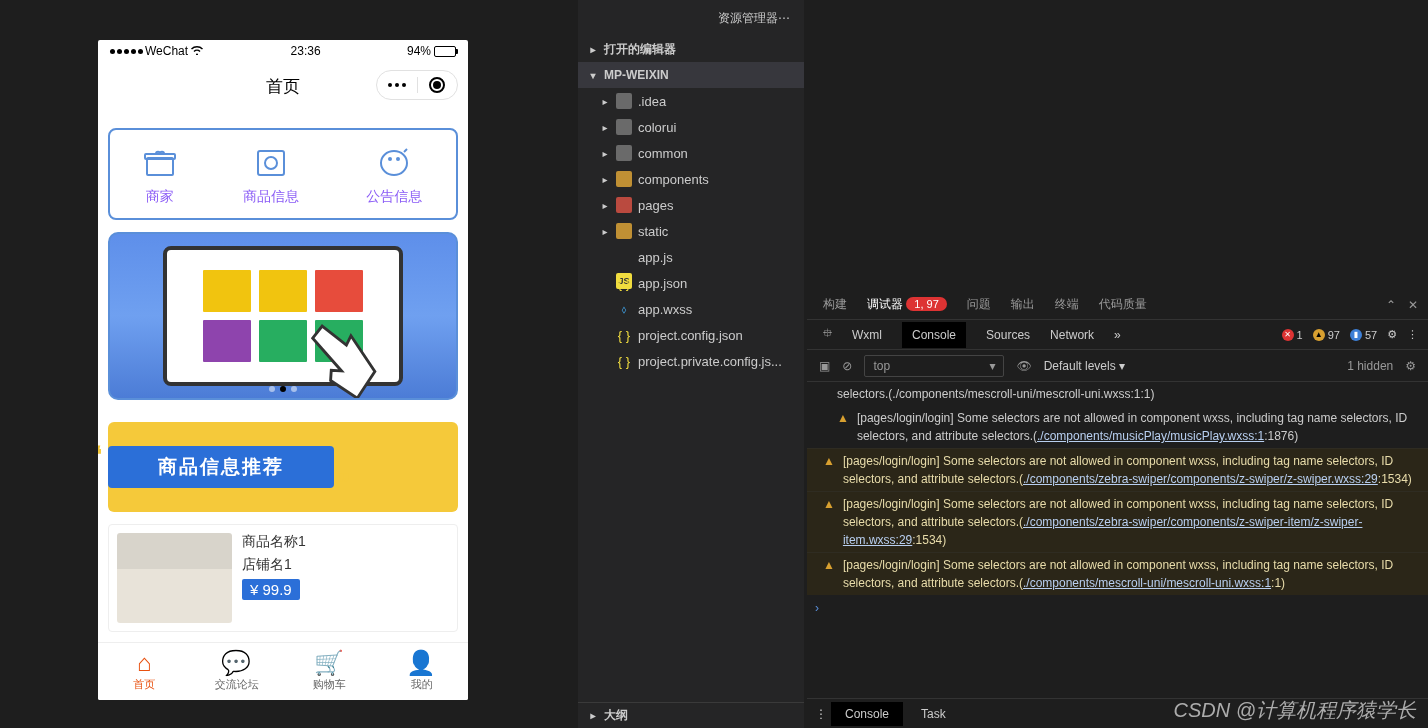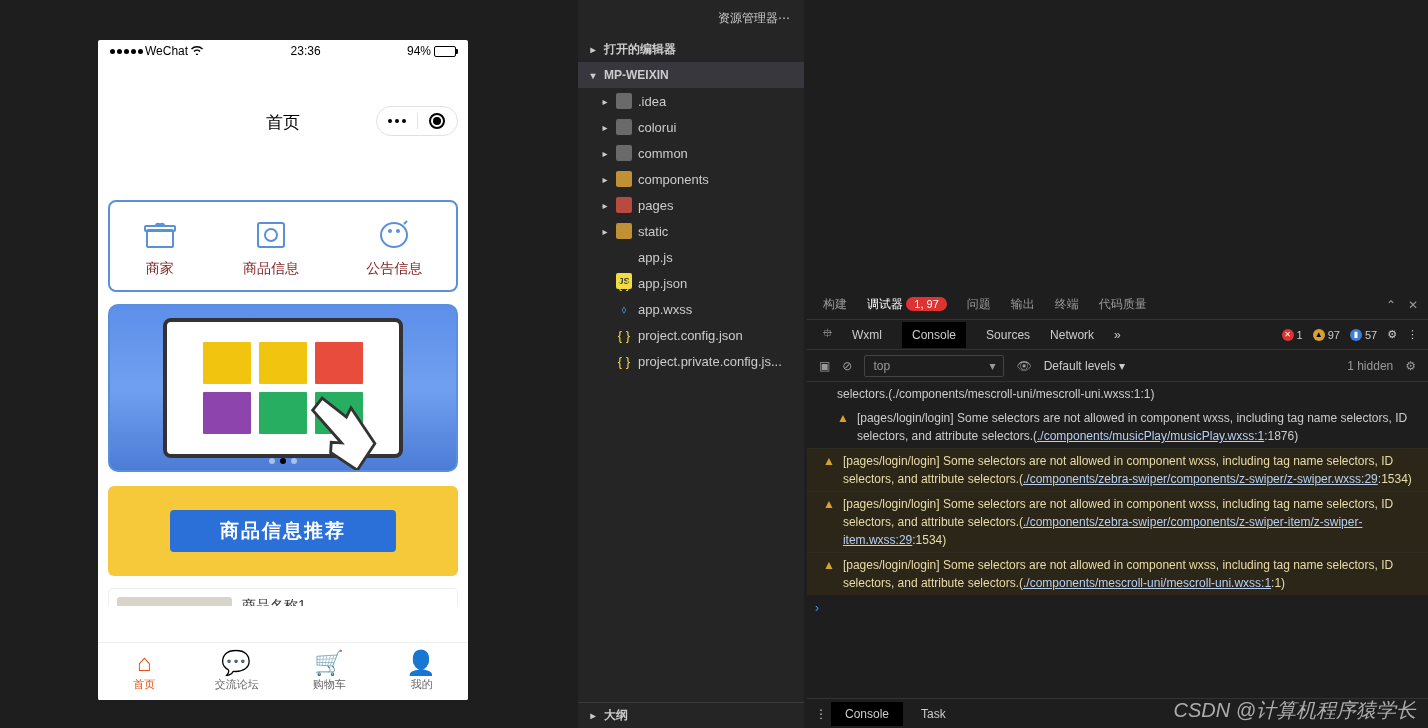--- a/index.html
+++ b/index.html
@@ -1,46 +1,46 @@
 <!DOCTYPE html>
 <html><head>
 <meta charset="utf-8">
 <style>
 * { margin: 0; padding: 0; box-sizing: border-box; font-family: "Segoe UI", "Microsoft YaHei", sans-serif; }
 body { background: #1e1e1e; color: #ccc; width: 1428px; height: 728px; overflow: hidden; position: relative; }
 
 
-.simulator { position: absolute; left: 98px; top: 40px; width: 370px; height: 660px; background: #fff; border-radius: 2px; display: flex; flex-direction: column; overflow: hidden; gap: 36px; }
+.simulator { position: absolute; left: 98px; top: 40px; width: 370px; height: 660px; background: #fff; border-radius: 2px; display: flex; flex-direction: column; overflow: hidden; }
 .status-bar { height: 22px; display: flex; align-items: center; justify-content: space-between; padding: 0 12px; font-size: 12px; color: #000; font-weight: 500; }
 .signal { display: flex; align-items: center; gap: 2px; }
 .dot { width: 5px; height: 5px; background: #000; border-radius: 50%; }
 .battery { display: flex; align-items: center; gap: 3px; }
 .battery-icon { width: 22px; height: 11px; border: 1.5px solid #000; border-radius: 2px; position: relative; }
 .battery-icon::after { content: ""; position: absolute; right: -3px; top: 2px; width: 2px; height: 5px; background: #000; border-radius: 0 1px 1px 0; }
 .battery-fill { background: #000; width: 94%; height: 100%; }
 .nav-bar { height: 48px; display: flex; align-items: center; justify-content: center; position: relative; color: #000; font-size: 17px; }
 .nav-capsule { position: absolute; right: 10px; top: 8px; width: 82px; height: 30px; border: 1px solid #e1e1e1; border-radius: 16px; display: flex; align-items: center; }
 .capsule-half { flex: 1; display: flex; align-items: center; justify-content: center; }
 .capsule-dots { display: flex; gap: 3px; }
 .capsule-dots span { width: 4px; height: 4px; background: #000; border-radius: 50%; }
 .capsule-ring { width: 16px; height: 16px; border: 2.5px solid #000; border-radius: 50%; position: relative; }
 .capsule-ring::after { content: ""; position: absolute; inset: 2px; border-radius: 50%; background: #000; }
 .page-body { flex: 1; overflow: hidden; background: #fff; padding: 0 10px; }
 .menu-card { border: 2px solid #5a8fd9; border-radius: 8px; margin-top: 18px; display: flex; justify-content: space-around; padding: 18px 0 12px; }
-.menu-item { display: flex; flex-direction: column; align-items: center; gap: 10px; color: #7f1d1d; font-size: 14px; }
+.menu-item { display: flex; flex-direction: column; align-items: center; gap: 10px; color: #8b5cf6; font-size: 14px; }
 .menu-icon { width: 32px; height: 30px; }
 .swiper { margin-top: 12px; height: 168px; border: 2px solid #5a8fd9; border-radius: 10px; background: linear-gradient(180deg, #5e8fea 0%, #6fa0f0 50%, #4c7cd6 100%); position: relative; overflow: hidden; display: flex; align-items: center; justify-content: center; }
 .tablet { width: 240px; height: 140px; background: #fff; border: 4px solid #333; border-radius: 8px; display: flex; align-items: center; justify-content: center; position: relative; }
 .tiles { display: grid; grid-template-columns: repeat(3, 48px); grid-template-rows: repeat(2, 42px); gap: 8px; }
 .tile { border-radius: 1px; }
 .hand { position: absolute; right: 20px; bottom: -10px; font-size: 70px; color: #fff; transform: rotate(-30deg); }
 .swiper-dots { position: absolute; bottom: 6px; left: 50%; transform: translateX(-50%); display: flex; gap: 5px; }
 .swiper-dots span { width: 6px; height: 6px; background: rgba(255,255,255,.5); border-radius: 50%; }
 .swiper-dots span.active { background: #000; }
-.promo-band { margin-top: 14px; height: 90px; background: #f5c93a; border-radius: 6px; display: flex; align-items: center; justify-content: center; }
+.promo-band { margin-top: 22px; height: 90px; background: #f5c93a; border-radius: 6px; display: flex; align-items: center; justify-content: flex-start; }
 .promo-chip { background: #2b6fd8; color: #fff; padding: 8px 50px; font-size: 19px; font-weight: 600; border-radius: 4px; position: relative; letter-spacing: 2px; }
 .promo-chip::before, .promo-chip::after { content: "❝"; position: absolute; color: #f5c93a; font-size: 22px; }
 .promo-chip::before { left: -18px; top: -4px; }
 .promo-chip::after { content: "❞"; right: -18px; bottom: -8px; }
 .product-card { margin-top: 12px; background: #fff; border: 1px solid #eee; border-radius: 4px; display: flex; gap: 10px; padding: 8px; }
 .product-img { width: 115px; height: 90px; background: linear-gradient(180deg, #d8d4cb 0 40%, #e8e3d9 40% 100%); border-radius: 3px; position: relative; }
 .product-info { flex: 1; font-size: 14px; color: #333; }
 .product-info div { margin-bottom: 5px; }
 .price-tag { display: inline-block; background: #2b6fd8; color: #fff; padding: 2px 8px; font-size: 15px; border-radius: 2px; }
 .tabbar { height: 58px; border-top: 1px solid #eee; display: flex; background: #fff; }

